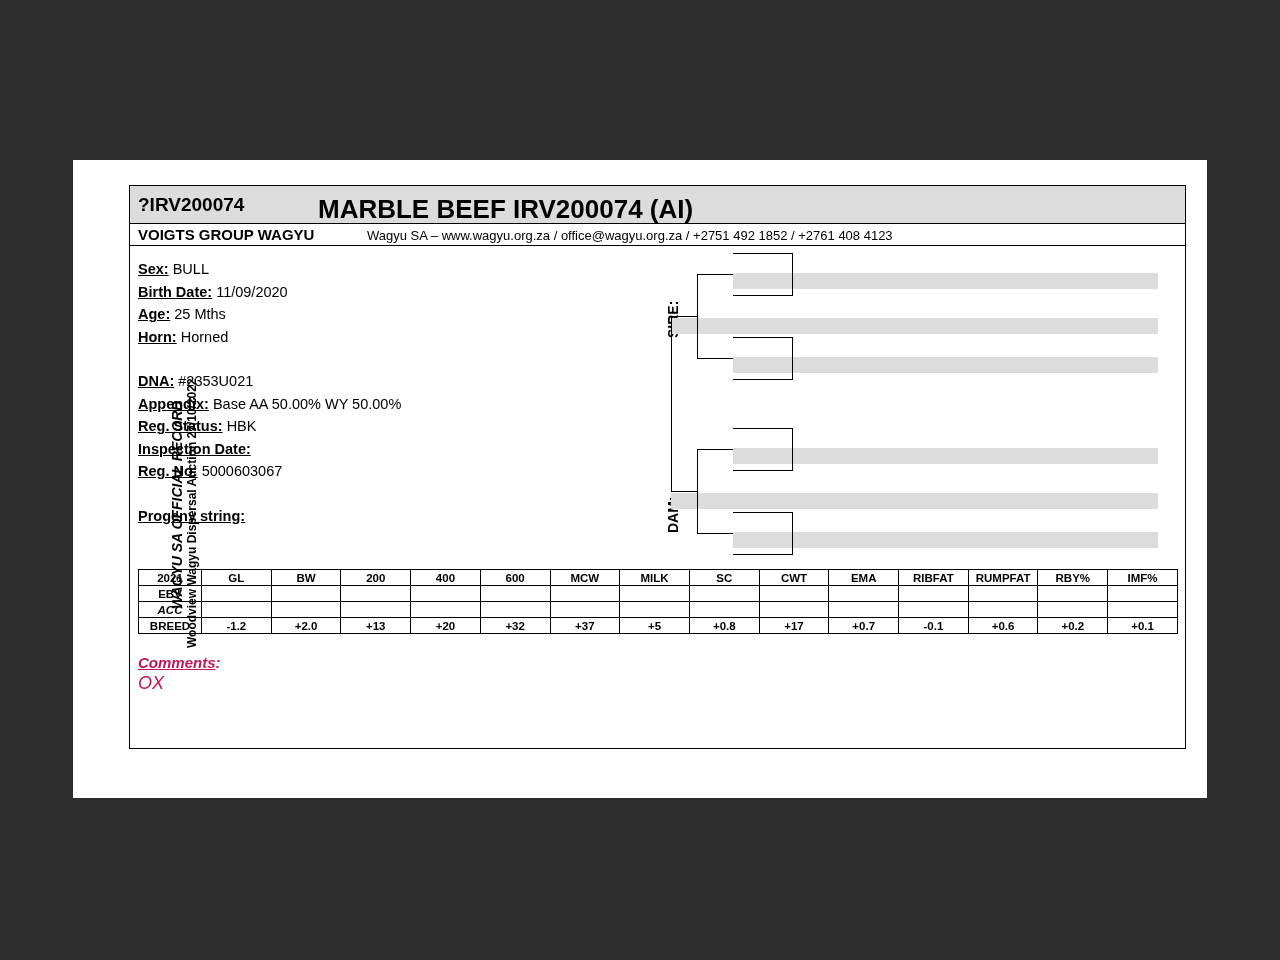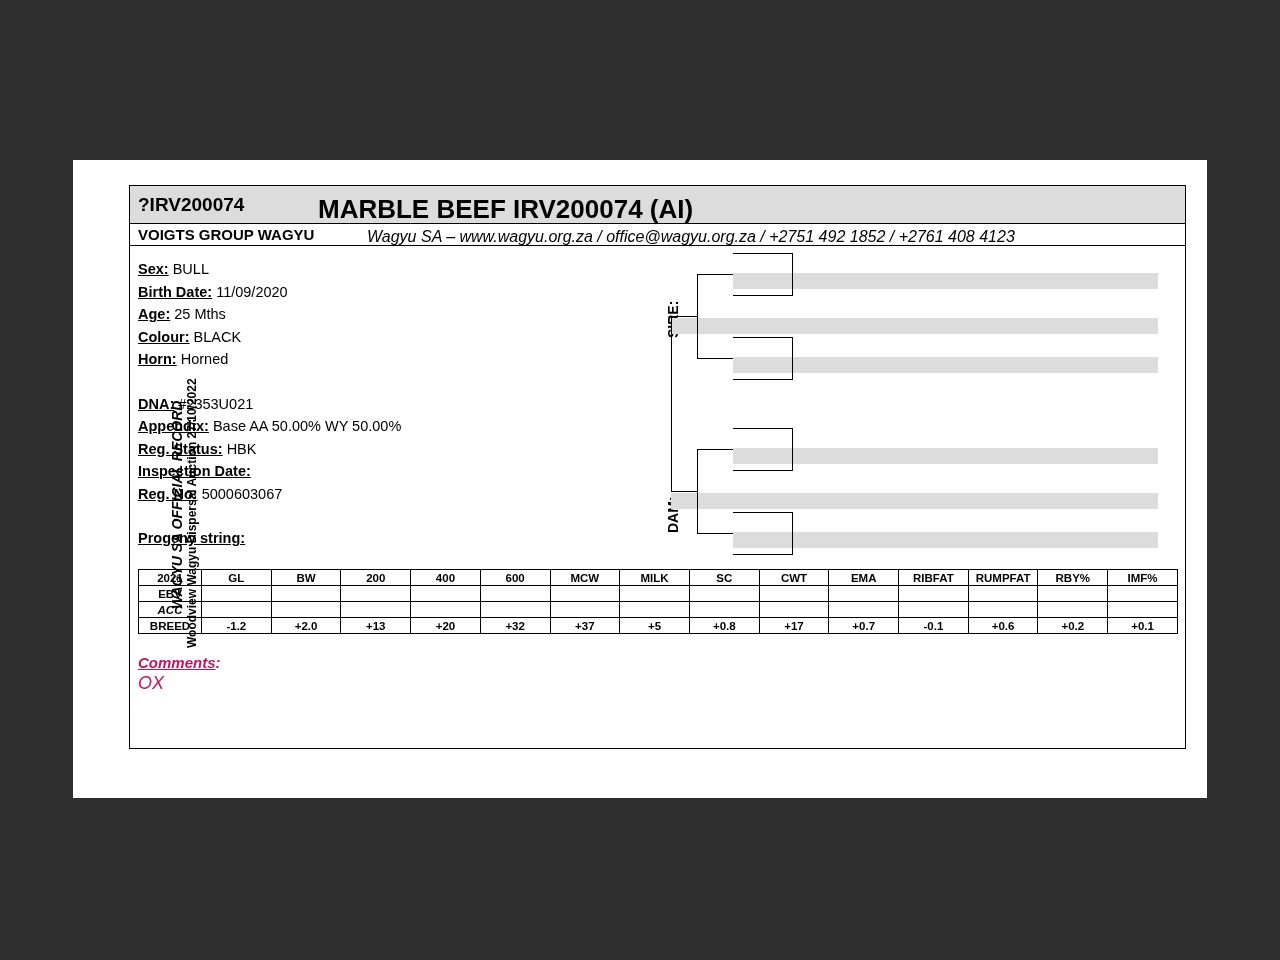--- a/index.html
+++ b/index.html
@@ -78,22 +78,21 @@
     position: absolute;
     left: 8px;
     top: 2px;
     font-size: 15px;
     font-weight: bold;
   }
   .breeder-contact {
     position: absolute;
     left: 237px;
     top: 4px;
-    font-size: 16px;
-    font-style: italic;
+    font-size: 13px;
   }
 
   
   .rot-wrap {
     position: absolute;
     left: 0;
     top: 0;
     width: 56px;
     height: 564px;
   }
@@ -217,24 +216,20 @@
         <span class="lbl">Sex:</span>
         <span>BULL</span>
       </div>
       <div>
         <span class="lbl">Birth Date:</span>
         <span>11/09/2020</span>
       </div>
       <div>
         <span class="lbl">Age:</span>
         <span>25 Mths</span>
-      </div>
-      <div>
-        <span class="lbl">Colour:</span>
-        <span>BLACK</span>
       </div>
       <div>
         <span class="lbl">Horn:</span>
         <span>Horned</span>
       </div>
       <div class="gap"></div>
       <div>
         <span class="lbl">DNA:</span>
         <span>#2353U021</span>
       </div>

